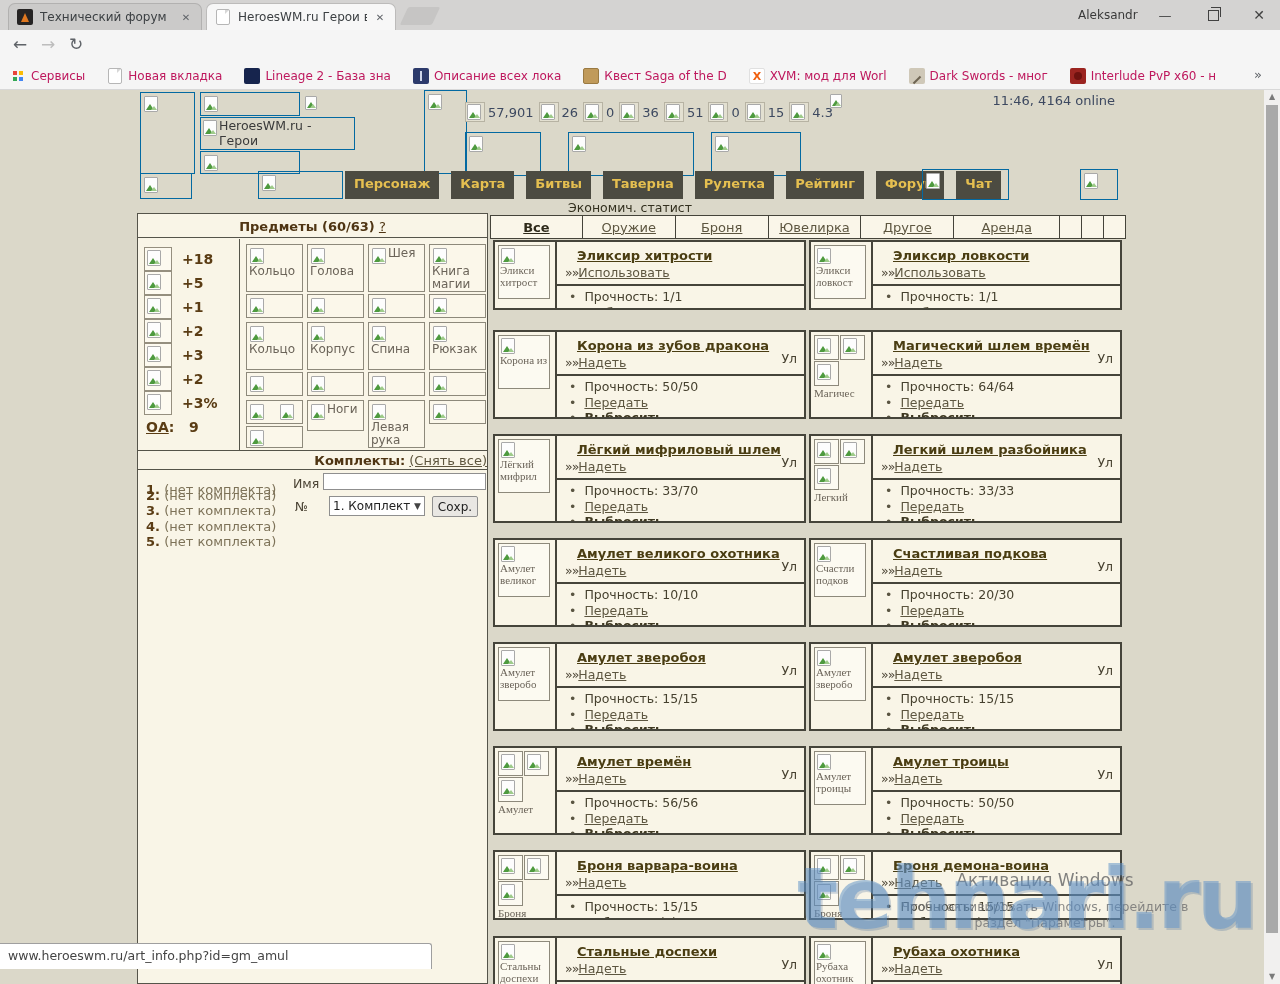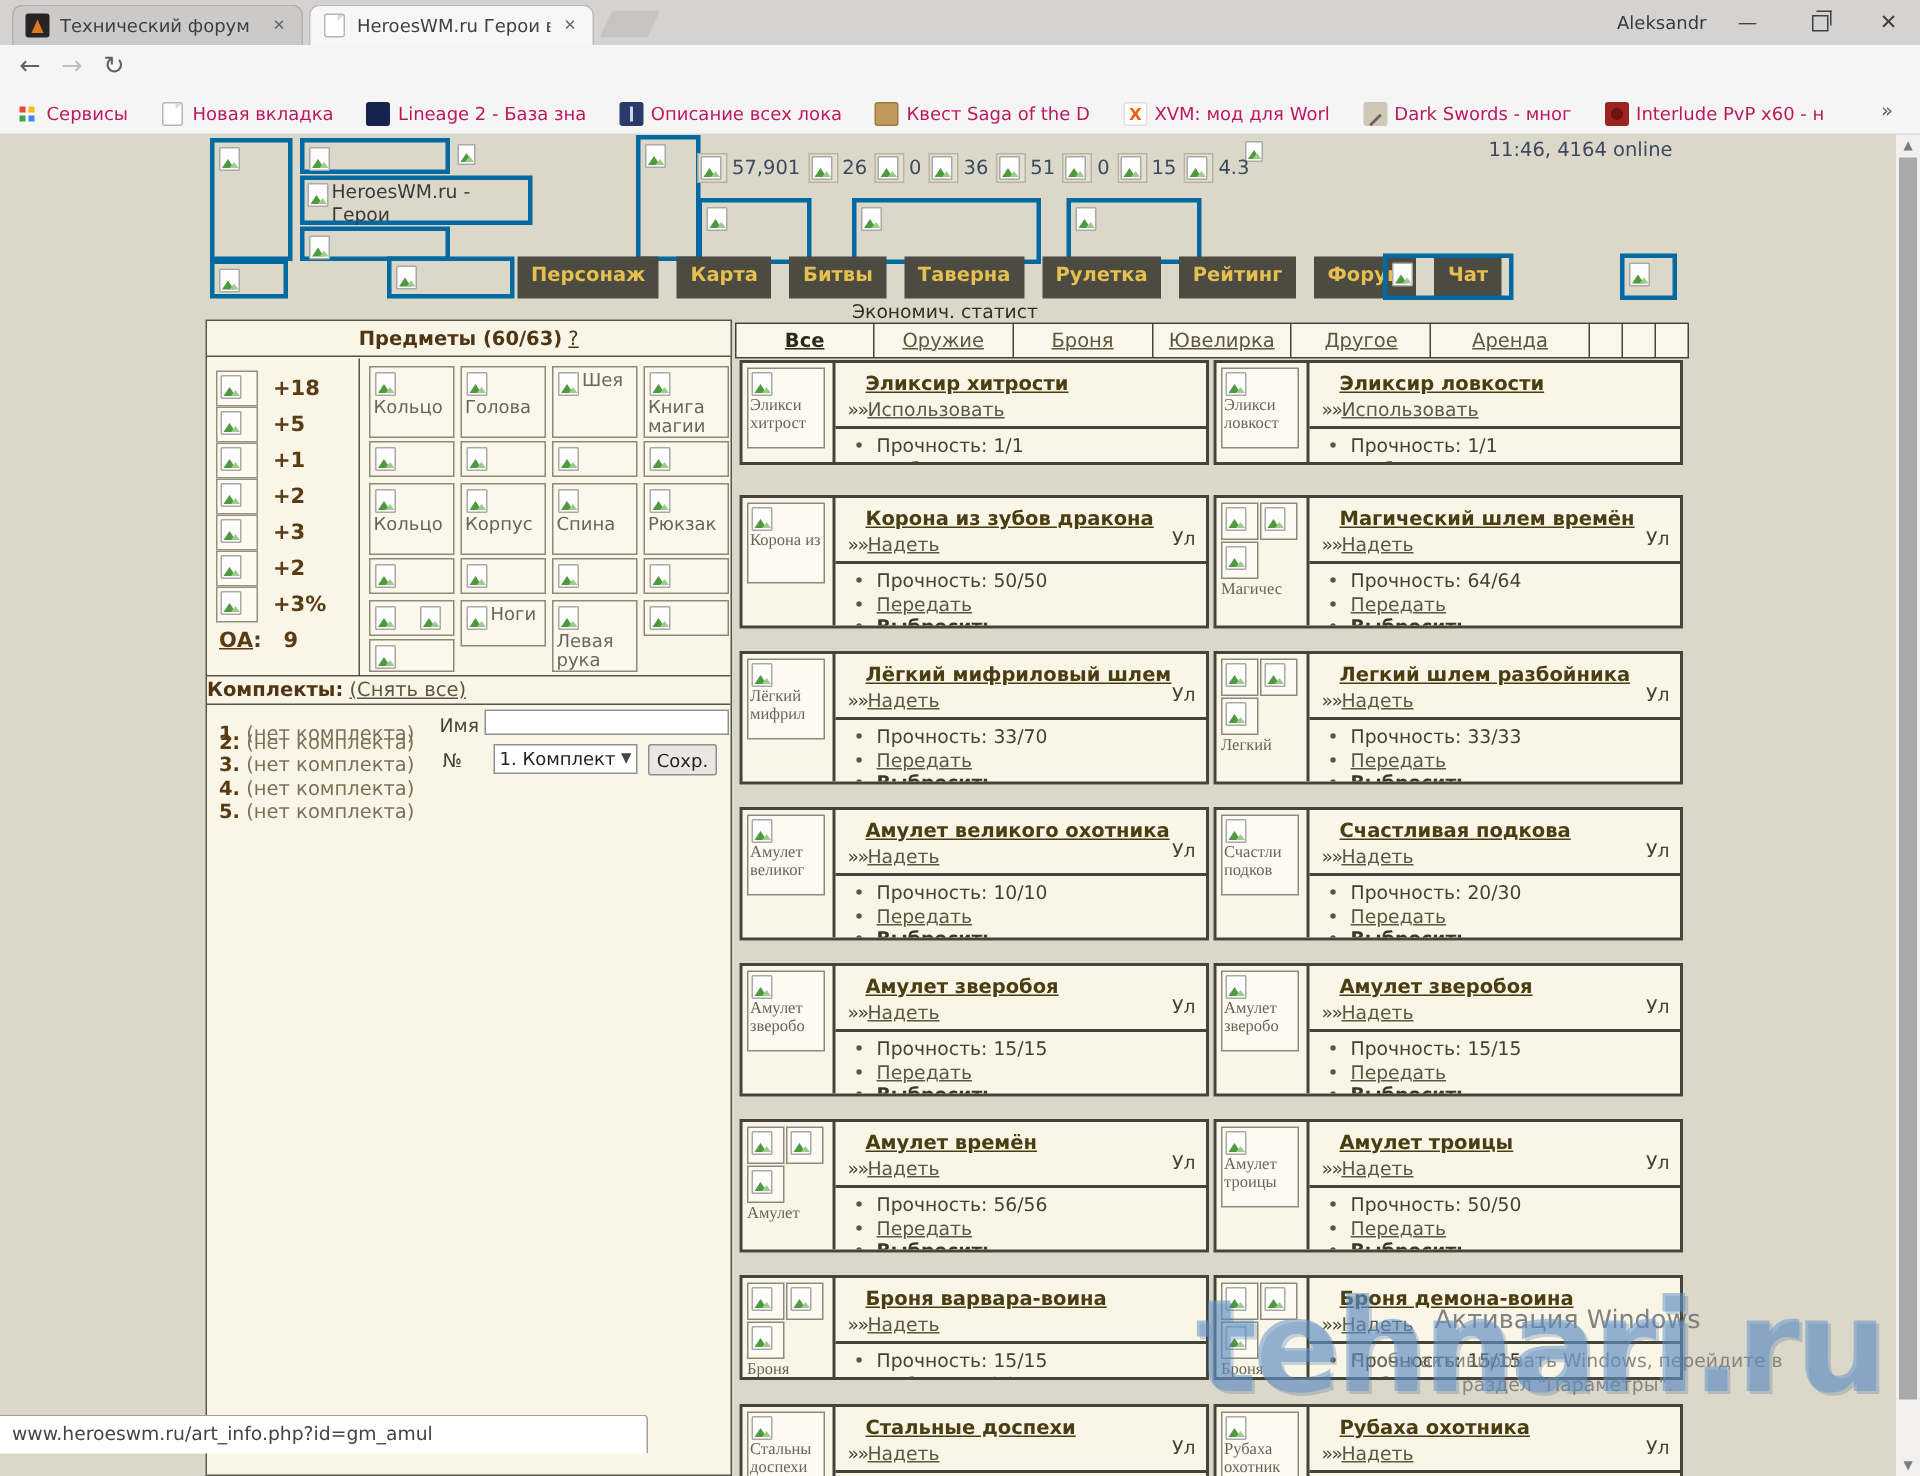--- a/index.html
+++ b/index.html
@@ -56,21 +56,21 @@
   .fav-interlude::before{content:"";position:absolute;left:4px;top:4px;width:8px;height:8px;background:#6e120f;border-radius:50%;}
   
   .page{position:absolute;left:0;top:90px;width:1264px;height:894px;background:#dbd8c9;overflow:hidden;}
   .abs{position:absolute;box-sizing:border-box;}
   .bimg{position:relative;display:inline-block;width:12px;height:14px;background:#fdfdfd;border:1px solid #a9a9a9;
         vertical-align:top;flex:none;border-radius:1px;}
   .bimg::before{content:"";position:absolute;left:1px;bottom:1px;width:0;height:0;
         border-left:4px solid transparent;border-right:4px solid transparent;border-bottom:6px solid #4e9a3f;}
   .bimg::after{content:"";position:absolute;right:0;bottom:1px;width:0;height:0;
         border-left:3px solid transparent;border-right:3px solid transparent;border-bottom:4px solid #9ecb8a;}
-  .hbox{border:3px solid #0369a1;}
+  .hbox{border:1px solid #0369a1;}
   .hbox .bimg{margin:3px;}
   .hstats{display:flex;align-items:center;gap:5px;}
   .hstat{display:flex;align-items:center;}
   .hicon{width:18px;height:18px;border:1px solid #b7b3a3;background:#e3e0d1;display:inline-flex;overflow:hidden;}
   .hicon .bimg{margin:1px;}
   .hval{font-size:13px;color:#3d4960;margin-left:3px;}
   .timetxt{font-size:13px;color:#3d4960;text-align:right;}
   .logotxt{font-size:12.5px;color:#3a3a3a;line-height:15px;display:inline-block;width:118px;vertical-align:top;}
   .navflex{display:flex;gap:12px;align-items:stretch;}
   .navbtn{background:#4c4b41;color:#e5bf50;font-weight:bold;font-size:13px;padding:5px 9px;white-space:nowrap;}
@@ -85,21 +85,21 @@
   .bonrow{position:absolute;left:6px;display:flex;align-items:center;height:22px;}
   .sicon{width:26px;height:22px;border:1px solid #958f7f;background:#fdfaf0;display:inline-flex;overflow:hidden;}
   .sicon .bimg{margin:2px;}
   .bonval{font-size:14px;font-weight:bold;color:#5a3c14;margin-left:10px;}
   .oarow{position:absolute;left:8px;font-size:14px;color:#5a3c14;font-weight:bold;}
   .oarow a{color:#5a3c14;}
   .slot{border:1px solid #8d897b;background:#fbf7ea;font-size:12px;color:#6b6459;padding:2px;overflow:hidden;line-height:13px;}
   .slot .bimg{margin:1px 2px 1px 1px;}
   .slot.stack .slot-label{display:block;}
   .setshdr{position:absolute;left:0;top:236px;width:100%;height:20px;border-top:1px solid #55544a;border-bottom:1px solid #55544a;
-           text-align:left;font-size:13px;padding-top:2px;box-sizing:border-box;color:#4f3513;}
+           text-align:right;font-size:13px;padding-top:2px;box-sizing:border-box;color:#4f3513;}
   .setshdr a{color:#5e563e;}
   .setline{position:absolute;left:8px;font-size:13px;color:#7d7258;white-space:nowrap;}
   .setline b{color:#5a3c14;}
   .setlbl{position:absolute;font-size:12.5px;color:#4c4435;}
   .txtinput{background:#fff;border:1px solid #8f8f8f;}
   .selbox{background:#fff;border:1px solid #8f8f8f;font-size:12px;color:#222;display:flex;align-items:center;padding:0 3px;}
   .selbox .car{margin-left:auto;font-size:9px;color:#444;}
   .btn{background:#e9e7e3;border:1px solid #8f8f8f;border-radius:2px;font-size:12px;color:#222;
        display:flex;align-items:center;justify-content:center;}
   

